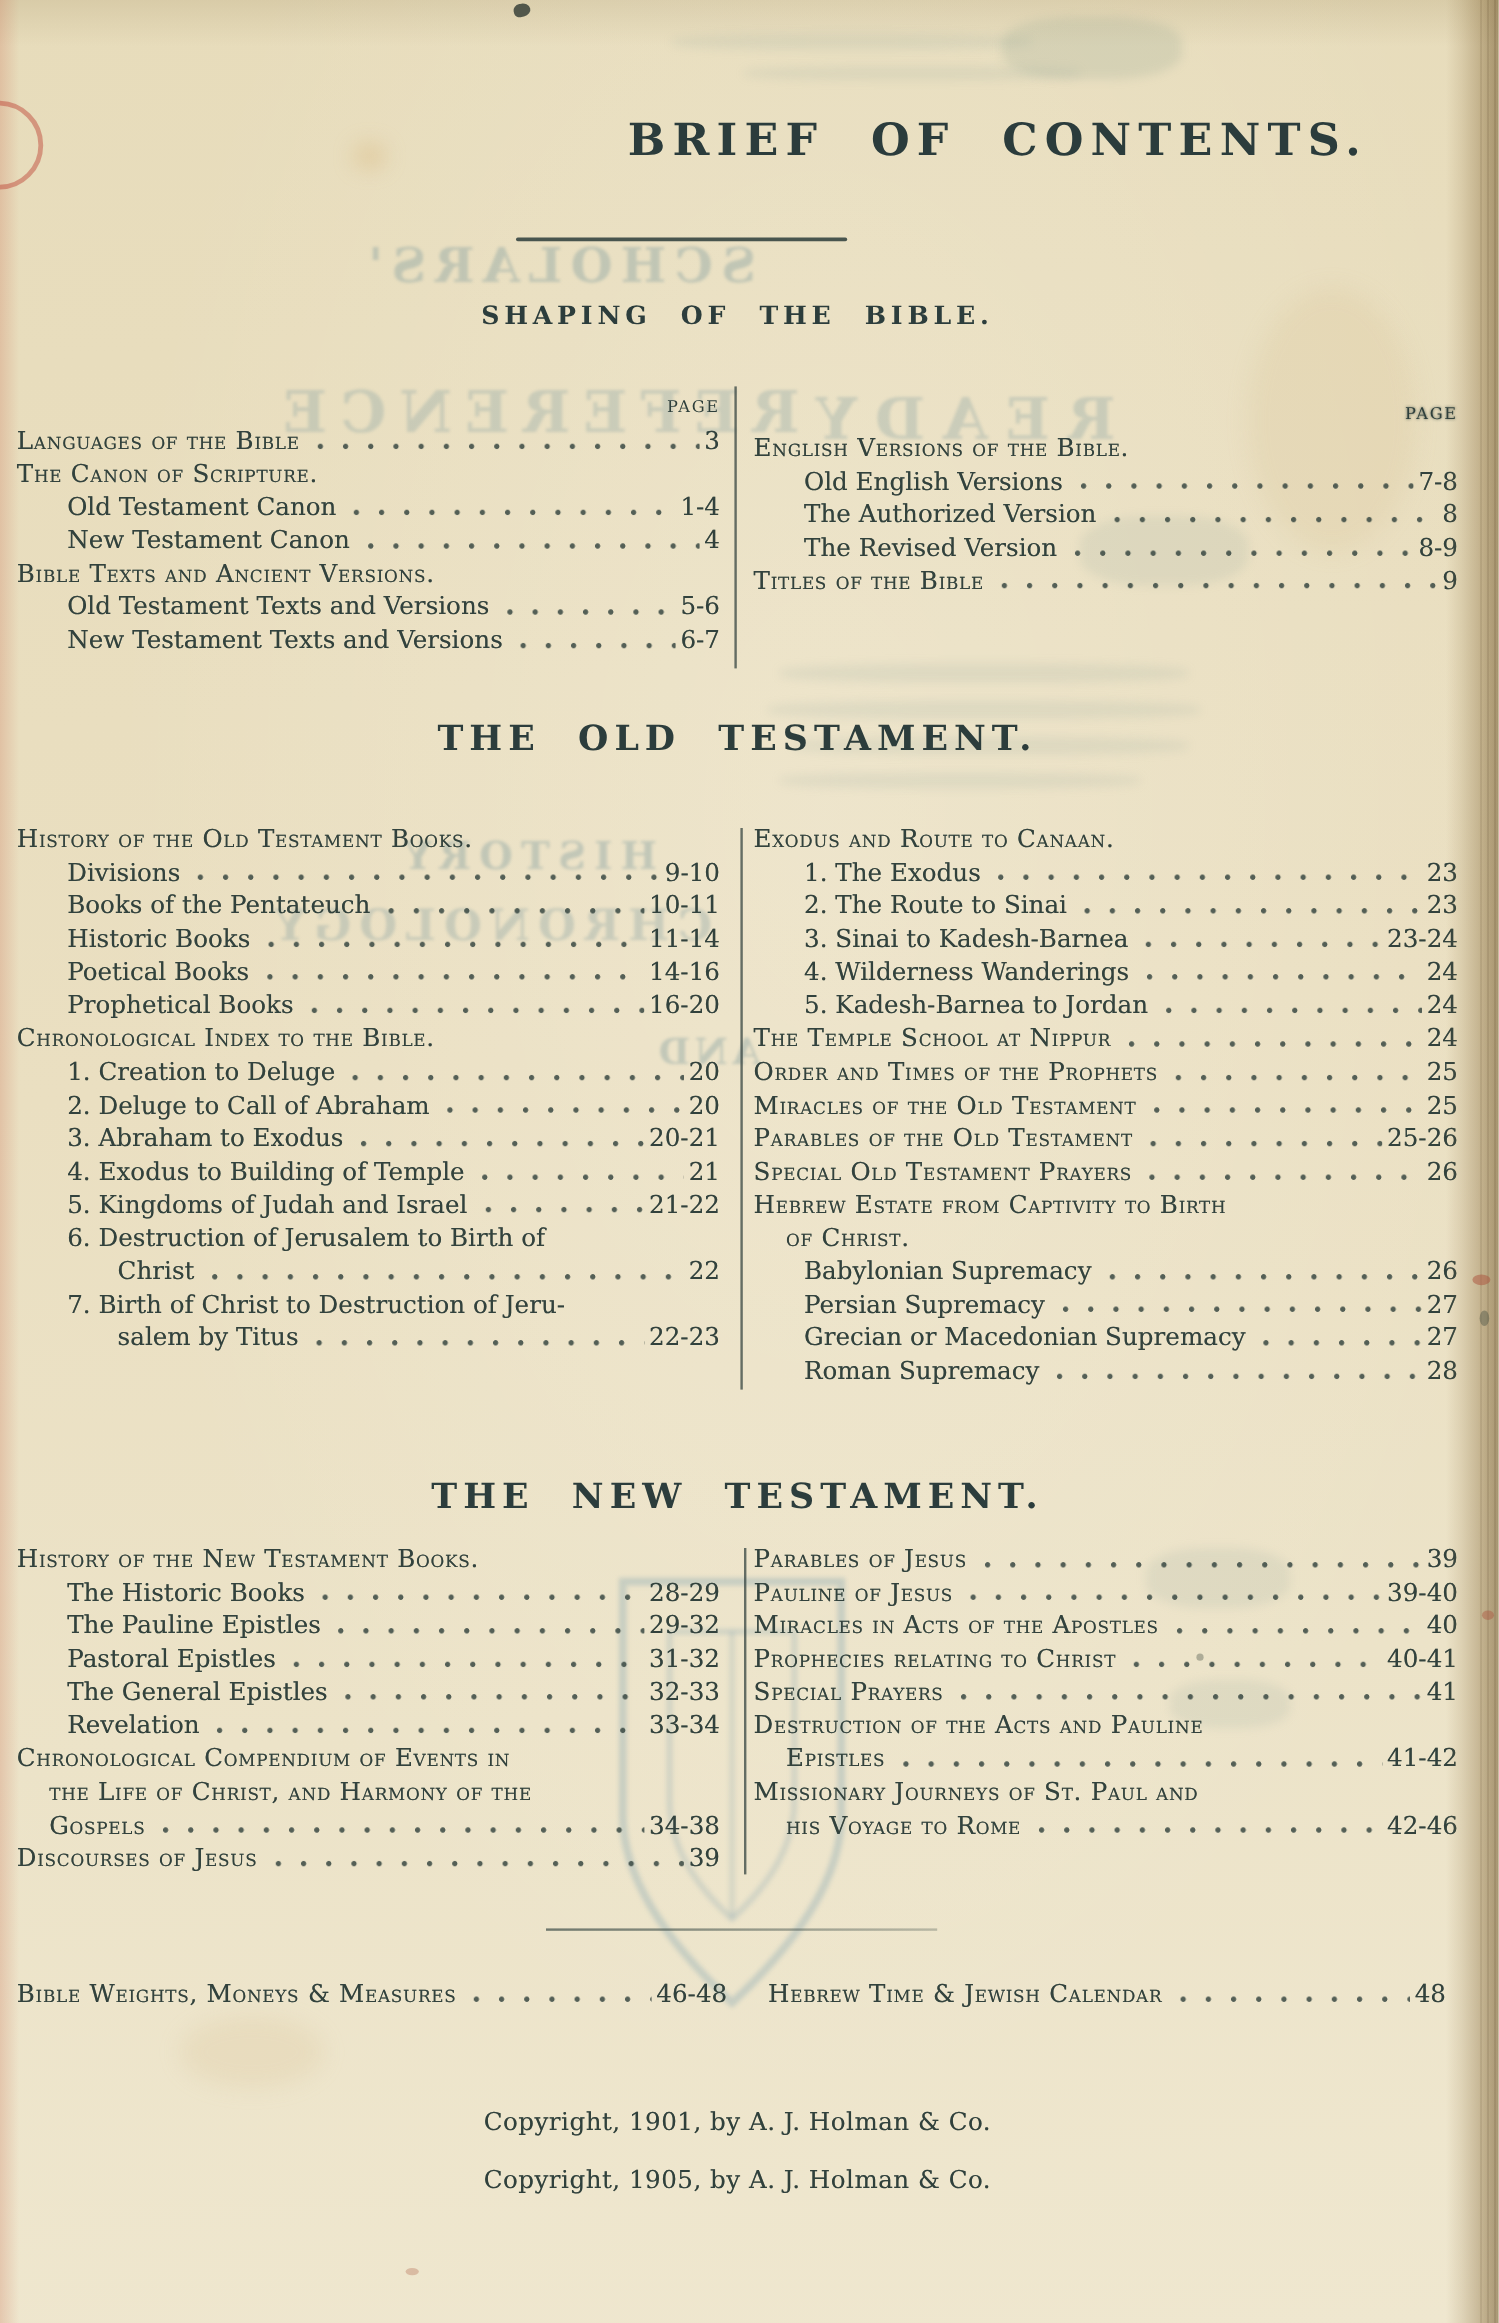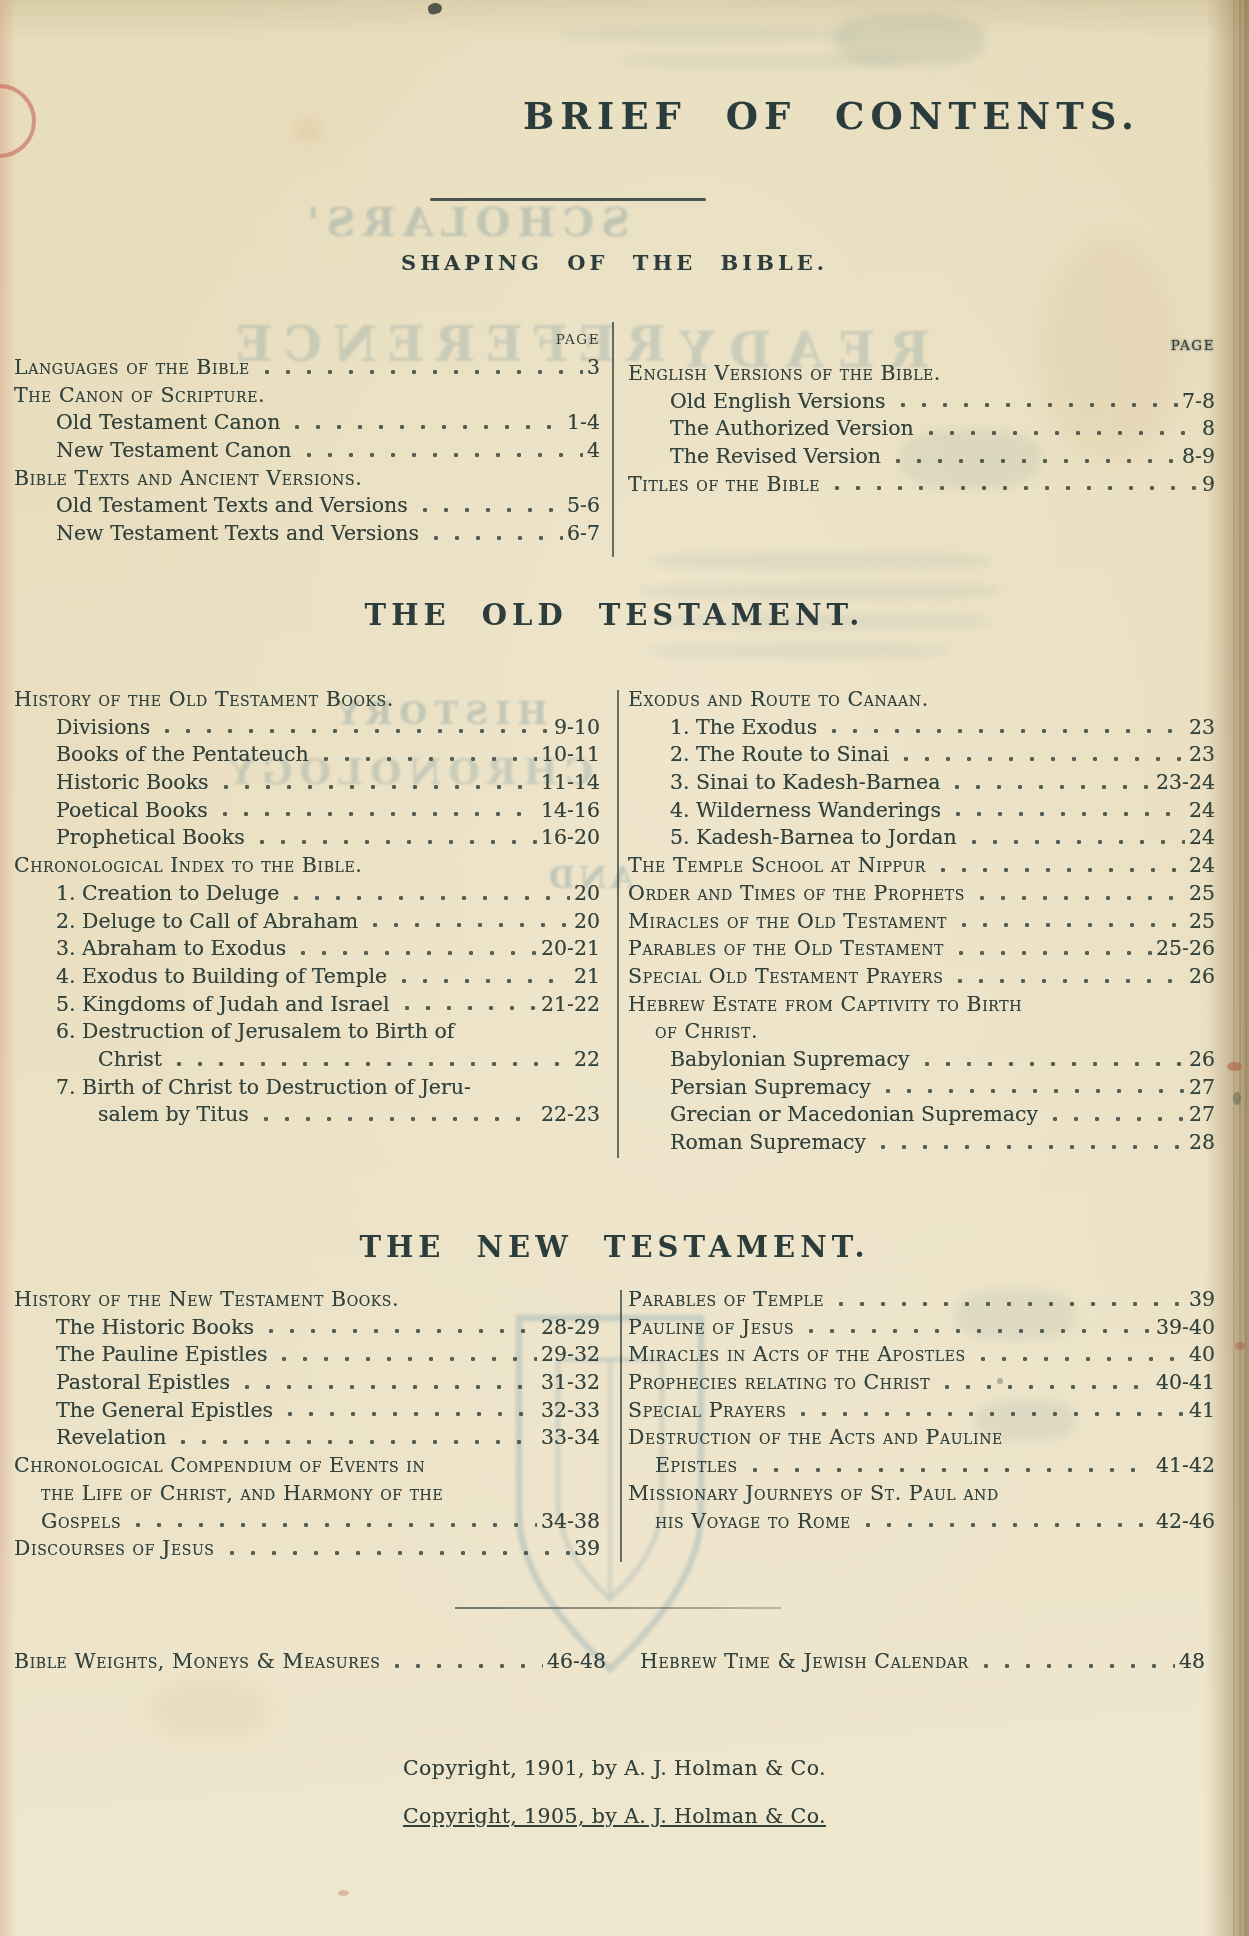--- a/index.html
+++ b/index.html
@@ -100,21 +100,21 @@
   .pg { flex:0 0 auto; text-align:right; }
   .mid-rule { position:absolute; left:455px; top:1607px; width:326px; height:2px; z-index:3;
     background:linear-gradient(to right, rgba(58,74,69,0.70), rgba(58,74,69,0.30)); }
   .foot { position:absolute; z-index:3; font-size:20.5px; text-shadow:0 0 0.5px rgba(50,66,61,0.55); }
   .footL { left:14px;  top:1648px; width:592px; }
   .footR { left:640px; top:1648px; width:565px; }
   .copyline { position:absolute; left:14px; width:1201px; text-align:center; z-index:3;
     font-size:20.5px; letter-spacing:0.4px; color:#30413c;
     text-shadow:0 0 0.5px rgba(50,66,61,0.5); }
   .cp1 { top:1756px; }
-  .cp2 { top:1804px;text-decoration:underline; }
+  .cp2 { top:1804px; }
 </style>
 </head>
 <body>
 
 <div class="page">
 
   <span class="ghost g0">SCHOLARS'</span>
   <span class="ghost g1">REFERENCE</span>
   <span class="ghost g2">READY</span>
   <span class="ghost g3">HISTORY</span>
@@ -409,21 +409,21 @@
         <span class="pg">34-38</span>
       </div>
       <div class="row h">
         <span class="lbl">Discourses of Jesus</span>
         <span class="leader"></span>
         <span class="pg">39</span>
       </div>
     </div>
   <div class="col c3R">
       <div class="row h">
-        <span class="lbl">Parables of Temple</span>
+        <span class="lbl">Parables of Jesus</span>
         <span class="leader"></span>
         <span class="pg">39</span>
       </div>
       <div class="row h">
         <span class="lbl">Pauline of Jesus</span>
         <span class="leader"></span>
         <span class="pg">39-40</span>
       </div>
       <div class="row h">
         <span class="lbl">Miracles in Acts of the Apostles</span>

